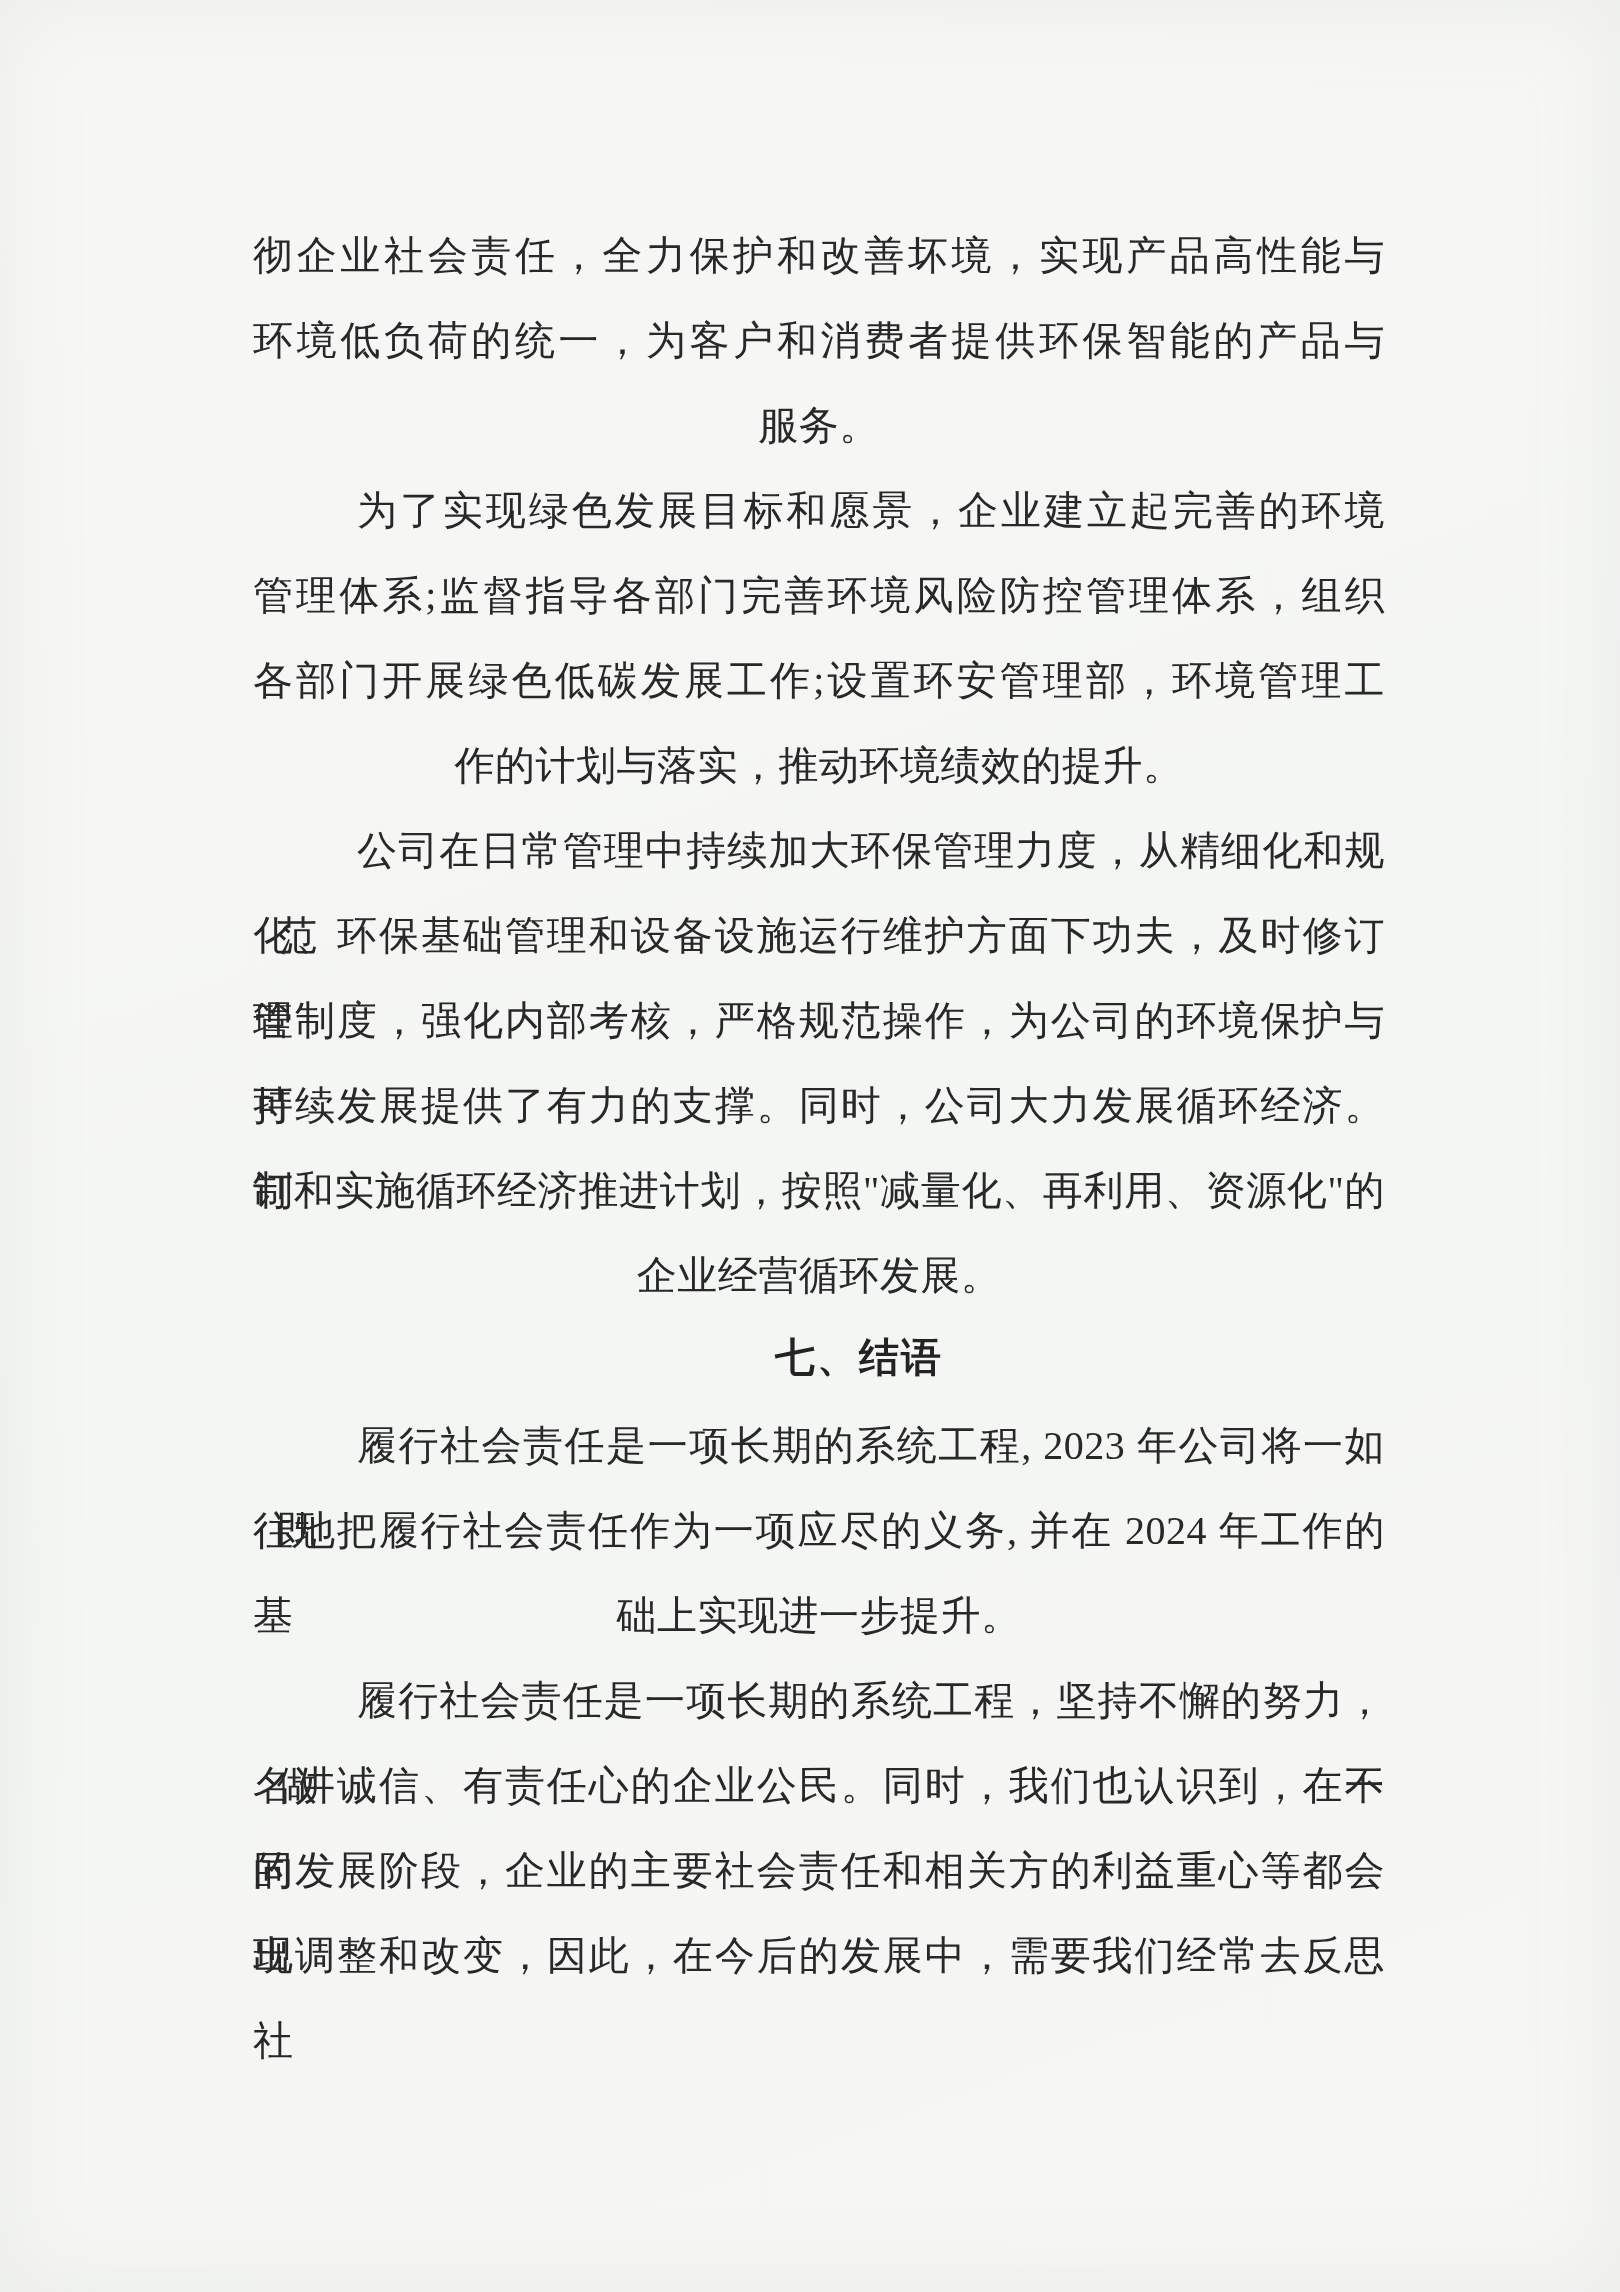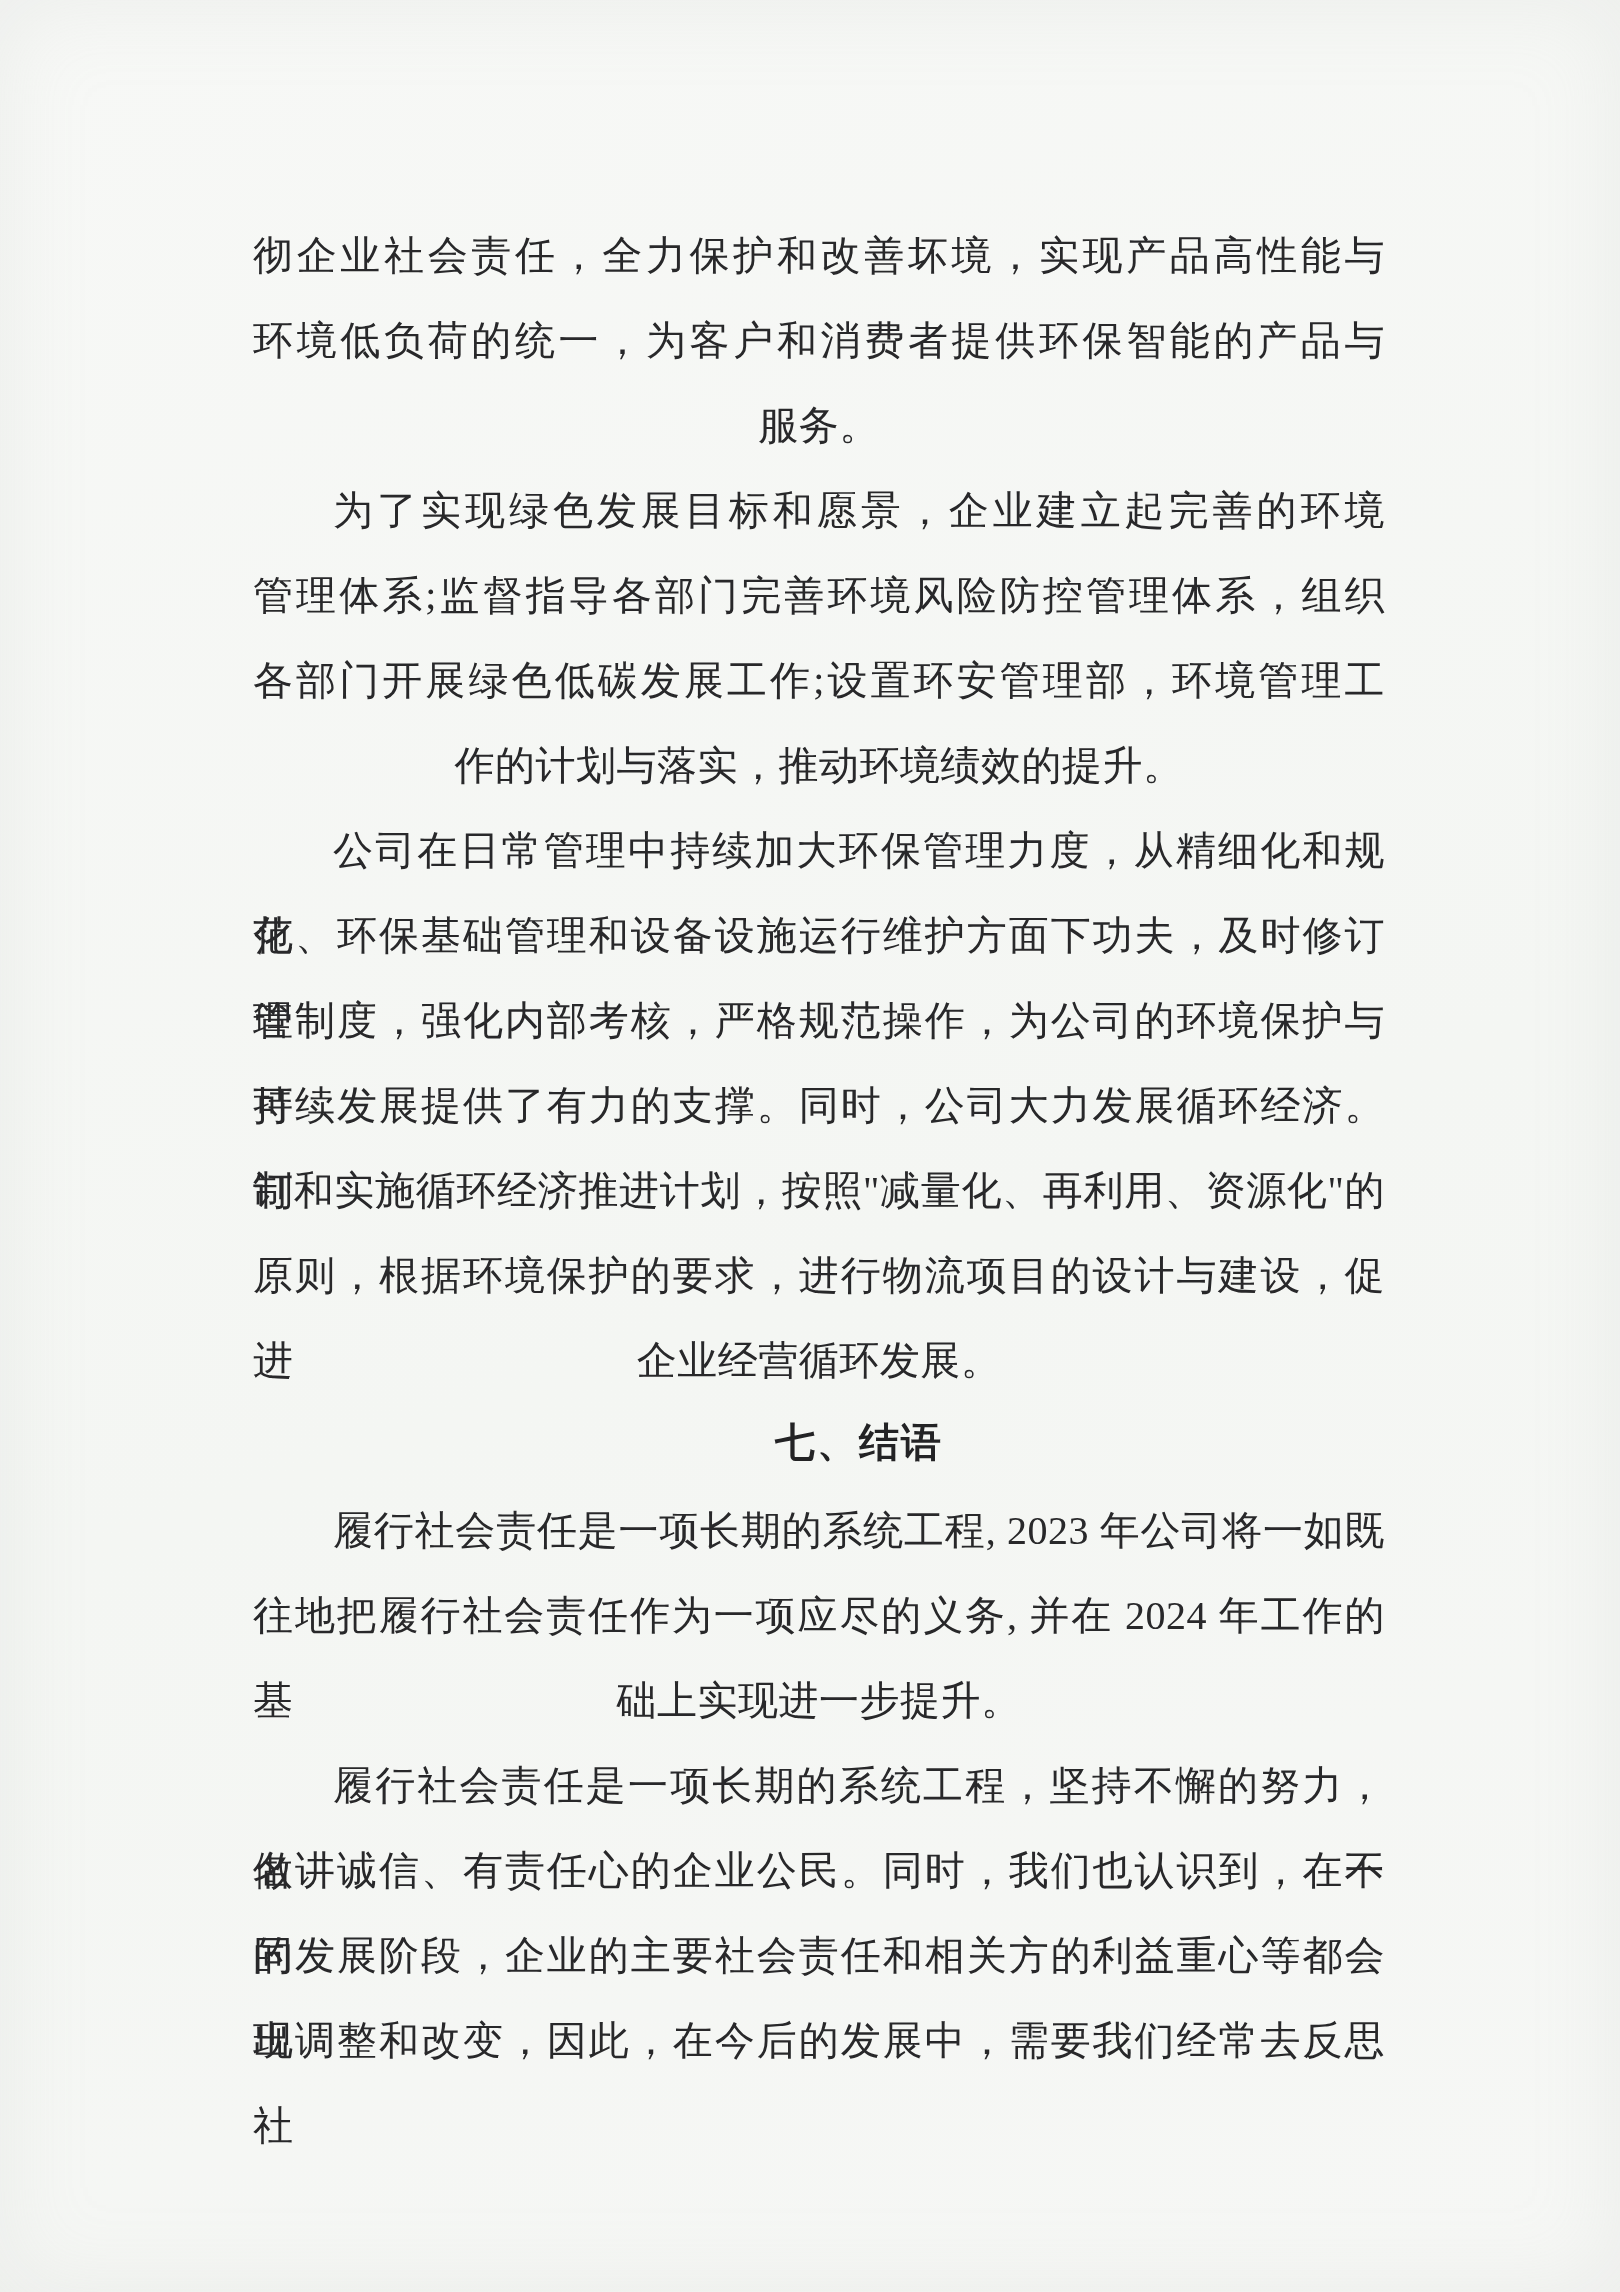--- a/index.html
+++ b/index.html
@@ -32,20 +32,21 @@
     white-space: nowrap;
   }
   .fill {
     white-space: normal;
     text-align: justify;
     text-align-last: justify;
     text-justify: inter-character;
   }
   .indent {
     text-indent: 2em;
+    margin-left: 24px;
   }
   .end {
     text-align: center;
   }
   .heading {
     font-weight: 700;
     text-indent: 2em;
     font-family: Liberation Mono, monospace;
     letter-spacing: 2px;
     color: #232325;
@@ -61,21 +62,20 @@
     <div class="line end">服务。</div>
     <div class="line fill indent">为了实现绿色发展目标和愿景，企业建立起完善的环境</div>
     <div class="line fill">管理体系;监督指导各部门完善环境风险防控管理体系，组织</div>
     <div class="line fill">各部门开展绿色低碳发展工作;设置环安管理部，环境管理工</div>
     <div class="line end">作的计划与落实，推动环境绩效的提升。</div>
     <div class="line fill indent">公司在日常管理中持续加大环保管理力度，从精细化和规范</div>
     <div class="line fill">化、环保基础管理和设备设施运行维护方面下功夫，及时修订管</div>
     <div class="line fill">理制度，强化内部考核，严格规范操作，为公司的环境保护与可</div>
     <div class="line fill">持续发展提供了有力的支撑。同时，公司大力发展循环经济。制</div>
     <div class="line fill">订和实施循环经济推进计划，按照"减量化、再利用、资源化"的</div>
-    <div class="line fill">原则，根据环境保护的要求，进行物流项目的设计与建设，促进</div>
     <div class="line end">企业经营循环发展。</div>
     <div class="line end heading">七、结语</div>
     <div class="line fill indent">履行社会责任是一项长期的系统工程, 2023 年公司将一如既</div>
     <div class="line fill">往地把履行社会责任作为一项应尽的义务, 并在 2024 年工作的基</div>
     <div class="line end">础上实现进一步提升。</div>
     <div class="line fill indent">履行社会责任是一项长期的系统工程，坚持不懈的努力，做一</div>
     <div class="line fill">名讲诚信、有责任心的企业公民。同时，我们也认识到，在不同</div>
     <div class="line fill">的发展阶段，企业的主要社会责任和相关方的利益重心等都会出</div>
     <div class="line fill">现调整和改变，因此，在今后的发展中，需要我们经常去反思社</div>
   </div>

